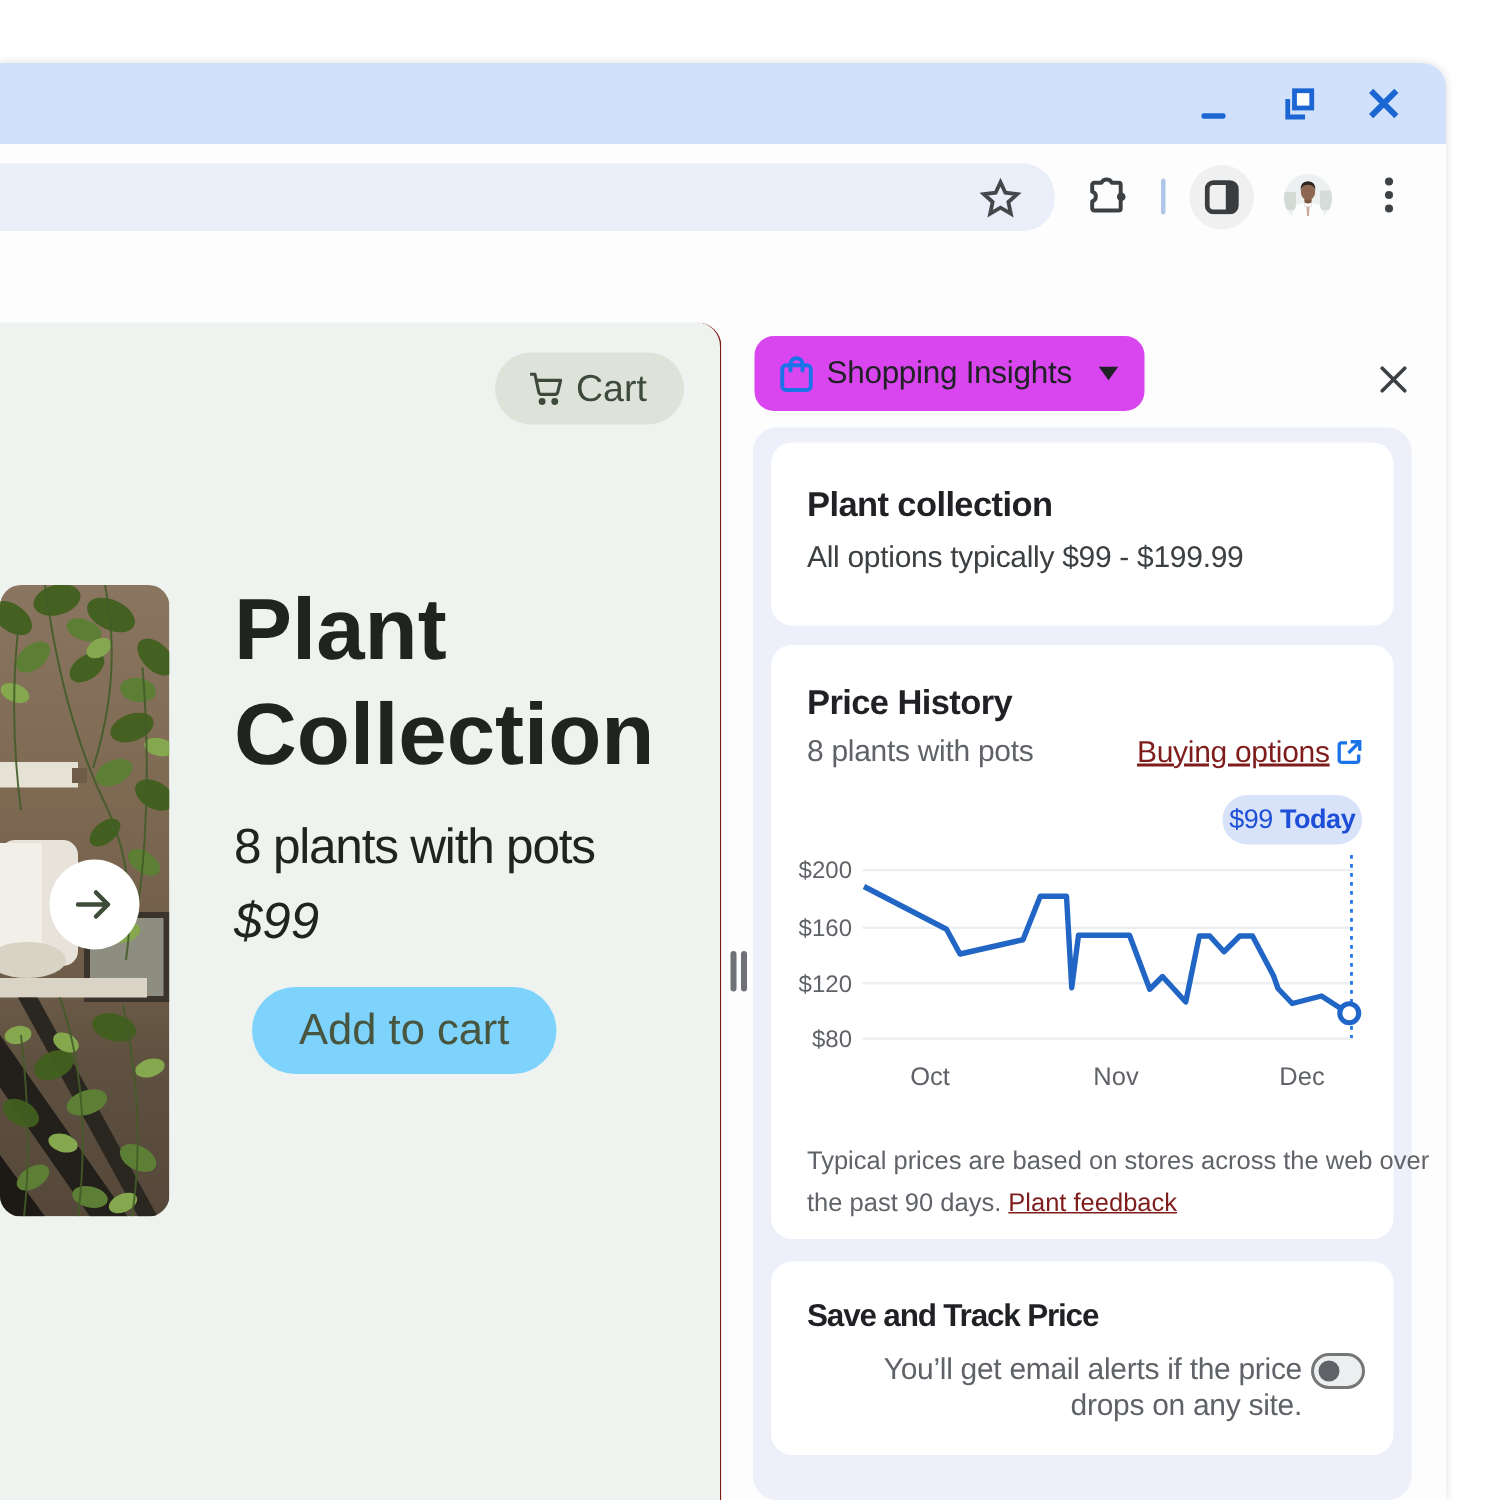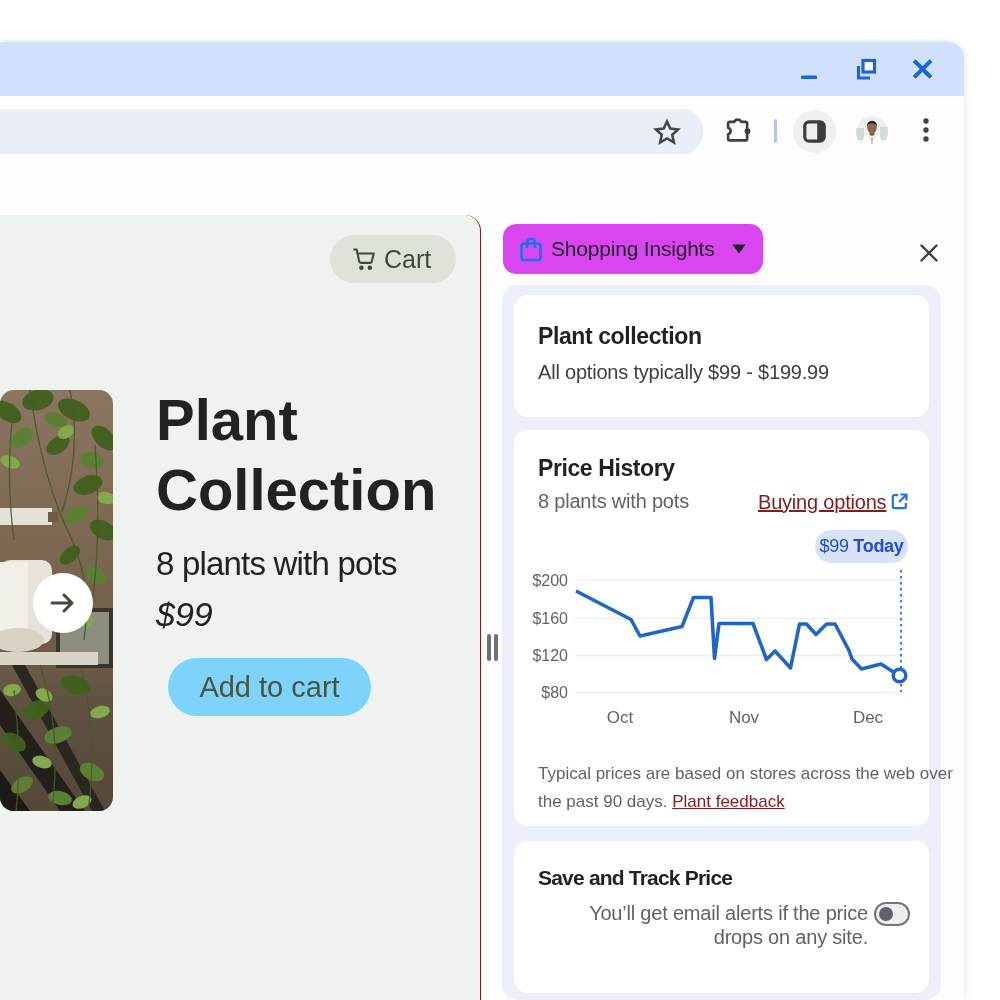--- a/index.html
+++ b/index.html
@@ -34,21 +34,21 @@
   #pimg { left:0; top:175px; width:113px; height:421px; border-radius:14px; overflow:hidden; }
   #arrowbtn { left:33px; top:358px; width:60px; height:60px; border-radius:50%; background:#ffffff; }
 
   
   #sp-header-pill { left:503px; top:182px; width:260px; height:50px; border-radius:13px; background:#d946ef; }
   #sp-header-pill .label { position:absolute; left:48px; top:13px; font-size:21px; letter-spacing:-0.2px; color:#1f2124; }
   #lavender { left:502px; top:243px; width:439px; height:715px; border-radius:16px; background:#edf0fa; }
   .card { position:absolute; left:12px; width:415px; background:#ffffff; border-radius:14px; }
   #card1 { top:10px; height:122px; }
   #card2 { top:145px; height:396px; }
-  #card3 { top:556px; height:152px; }
+  #card3 { top:556px; height:129px; }
   .ctitle { position:absolute; left:24px; font-weight:700; color:#1f2124; font-size:23px; letter-spacing:-0.4px; }
   .cbody { position:absolute; left:24px; color:#3c4043; font-size:20px; letter-spacing:-0.2px; }
   .gray { color:#5f6368; }
   a.link { color:#7f1d1d; text-decoration:underline; }
 
   #todaypill { position:absolute; left:301px; top:100px; width:93px; height:33px; border-radius:17px;
     background:#d8e2f9; font-size:18px; letter-spacing:-0.3px; color:#1d4ed8; text-align:center; line-height:33px; }
 
   #toggle { position:absolute; left:360px; top:61px; width:36px; height:24px; border-radius:12px;
     border:2px solid #747775; background:#eceef0; }

